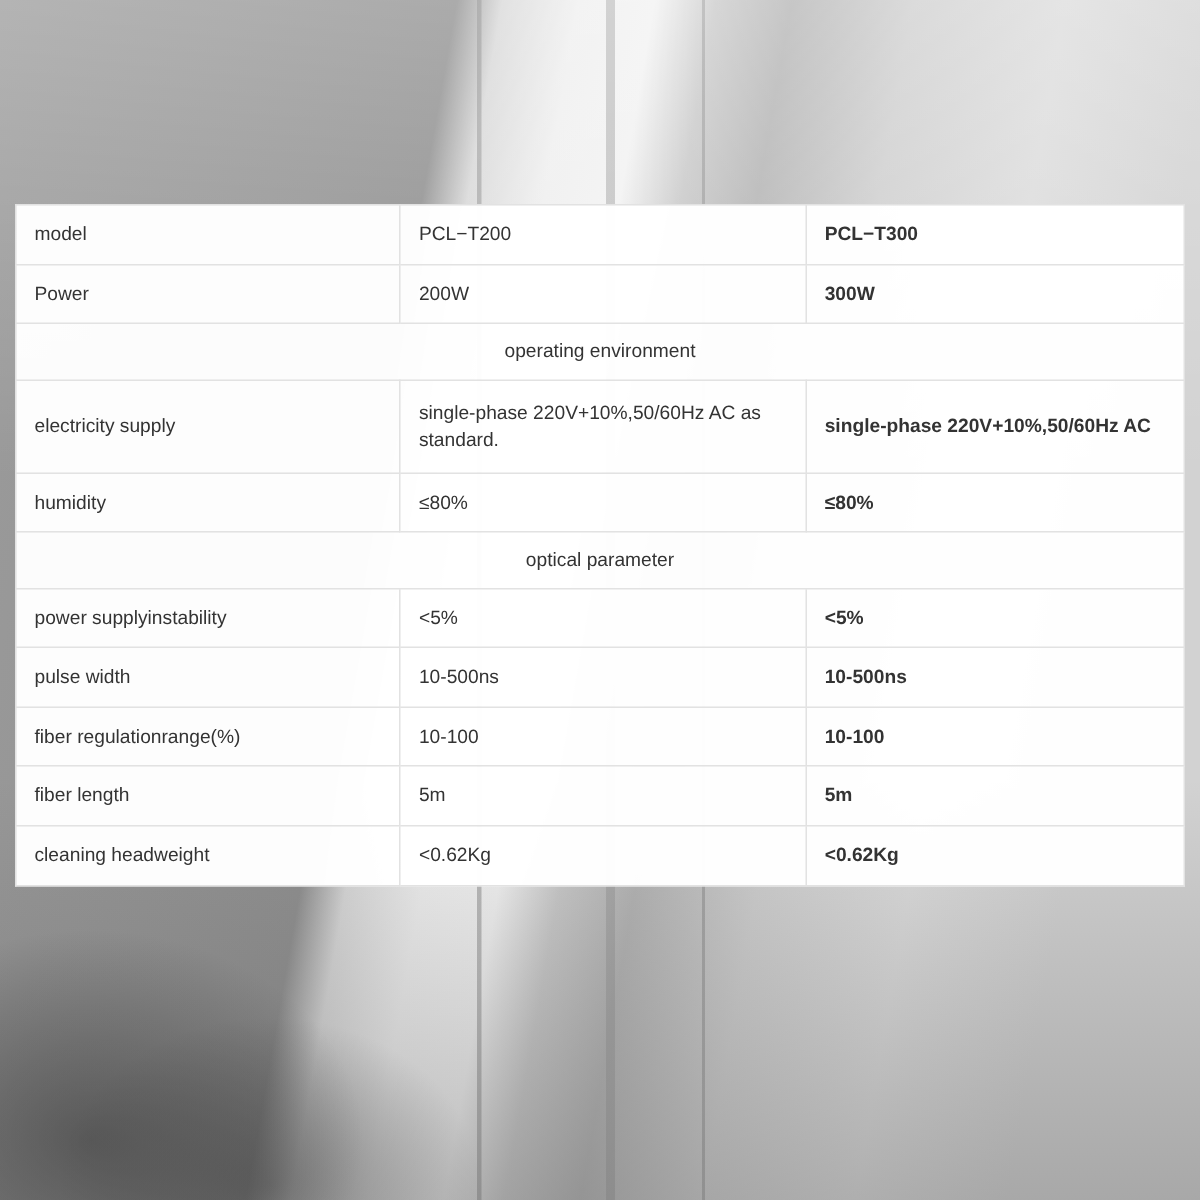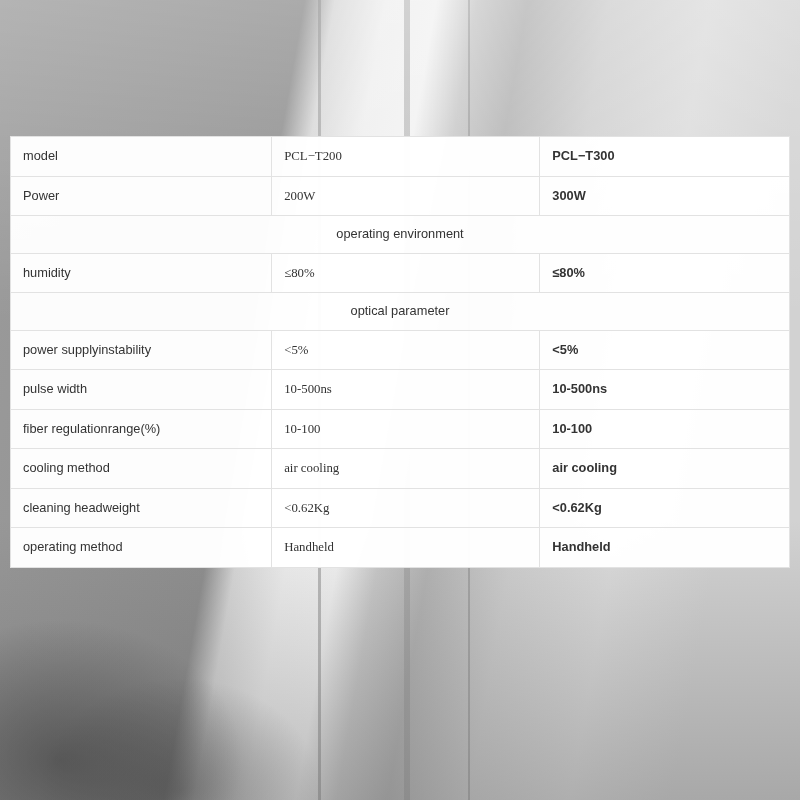--- a/index.html
+++ b/index.html
@@ -87,21 +87,21 @@
     color: #333;
   }
   table.spec td {
     border: 1px solid #e2e2e2;
     padding: 10px 12px;
     vertical-align: middle;
     line-height: 1.45;
     background: rgba(255,255,255,0.84);
   }
   td.c0 { width: 256px; }
-  td.c1 { width: 272px; font-family: Liberation Serif, serif; }
+  td.c1 { width: 272px; }
   td.c2 { width: 250px; font-weight: bold; }
   tr.section td {
     text-align: center;
     padding: 9px 12px;
     background: rgba(255,255,255,0.80);
   }
   tr.tall td { padding-top: 12px; padding-bottom: 12px; }
 </style>
 </head>
 <body>
@@ -127,20 +127,25 @@
           <td class="c2">PCL−T300</td>
         </tr>
         <tr>
           <td class="c0">Power</td>
           <td class="c1">200W</td>
           <td class="c2">300W</td>
         </tr>
         <tr class="section">
           <td colspan="3">operating environment</td>
         </tr>
+        <tr class="tall">
+          <td class="c0">electricity supply</td>
+          <td class="c1">single-phase 220V+10%,50/60Hz AC as standard.</td>
+          <td class="c2">single-phase 220V+10%,50/60Hz AC</td>
+        </tr>
         <tr>
           <td class="c0">humidity</td>
           <td class="c1">≤80%</td>
           <td class="c2">≤80%</td>
         </tr>
         <tr class="section">
           <td colspan="3">optical parameter</td>
         </tr>
         <tr>
           <td class="c0">power supplyinstability</td>
@@ -151,30 +156,25 @@
           <td class="c0">pulse width</td>
           <td class="c1">10-500ns</td>
           <td class="c2">10-500ns</td>
         </tr>
         <tr>
           <td class="c0">fiber regulationrange(%)</td>
           <td class="c1">10-100</td>
           <td class="c2">10-100</td>
         </tr>
         <tr>
-          <td class="c0">cooling method</td>
-          <td class="c1">air cooling</td>
-          <td class="c2">air cooling</td>
+          <td class="c0">fiber length</td>
+          <td class="c1">5m</td>
+          <td class="c2">5m</td>
         </tr>
         <tr>
           <td class="c0">cleaning headweight</td>
           <td class="c1">&lt;0.62Kg</td>
           <td class="c2">&lt;0.62Kg</td>
-        </tr>
-        <tr>
-          <td class="c0">operating method</td>
-          <td class="c1">Handheld</td>
-          <td class="c2">Handheld</td>
         </tr>
       </tbody>
   </table>
 
 </div>
 
 </body></html>

